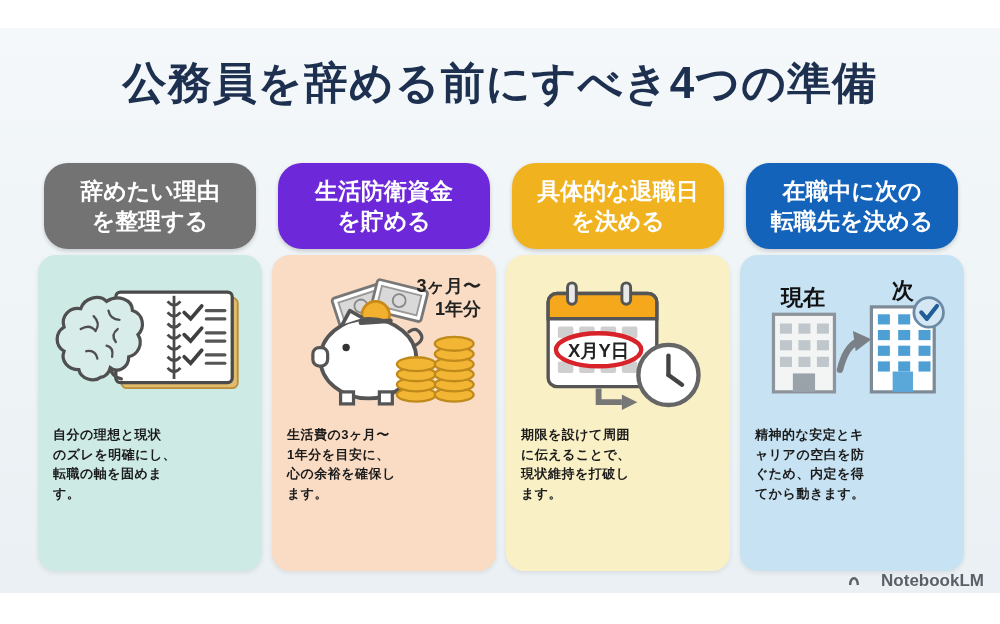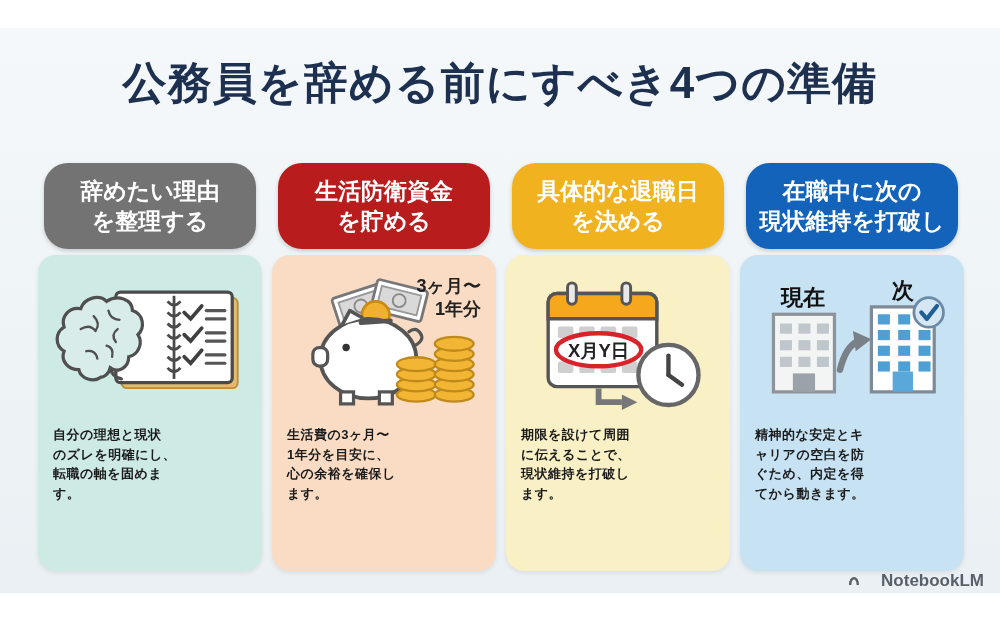--- a/index.html
+++ b/index.html
@@ -83,21 +83,21 @@
           </svg>
         </div>
         <div class="desc">自分の理想と現状
 のズレを明確にし、
 転職の軸を固めま
 す。</div>
       </div>
     </div>
 
     <div class="card">
-      <div class="pill" style="background: #b91c1c;">生活防衛資金
+      <div class="pill" style="background: #6d28d9;">生活防衛資金
 を貯める</div>
       <div class="panel" style="background: rgb(250, 220, 196);">
         <div class="iconbox">
           <svg width="210" height="148" viewBox="0 0 210 148">
             <g transform="rotate(-18 80 35)">
               <rect x="52" y="18" width="56" height="34" rx="3" fill="#fff" stroke="#777" stroke-width="3"></rect>
               <rect x="58" y="24" width="44" height="22" fill="#d9d9d9" stroke="#999" stroke-width="2"></rect>
               <circle cx="80" cy="35" r="7" fill="none" stroke="#888" stroke-width="2"></circle>
             </g>
             <g transform="rotate(14 120 35)">
@@ -172,21 +172,21 @@
         </div>
         <div class="desc">期限を設けて周囲
 に伝えることで、
 現状維持を打破し
 ます。</div>
       </div>
     </div>
 
     <div class="card">
       <div class="pill" style="background: rgb(20, 99, 187);">在職中に次の
-現状維持を打破し</div>
+転職先を決める</div>
       <div class="panel" style="background: rgb(198, 226, 243);">
         <div class="iconbox">
           <svg width="210" height="148" viewBox="0 0 210 148">
             <text x="52" y="34" text-anchor="middle" font-size="24" font-weight="900" fill="#111">現在</text>
             <rect x="20" y="44" width="66" height="84" fill="#f3f4f4" stroke="#8d949b" stroke-width="3.5"></rect>
             <g fill="#bfc6cc">
               <rect x="27" y="54" width="13" height="11"></rect>
                 <rect x="47" y="54" width="13" height="11"></rect>
                 <rect x="67" y="54" width="13" height="11"></rect>
               <rect x="27" y="72" width="13" height="11"></rect>

